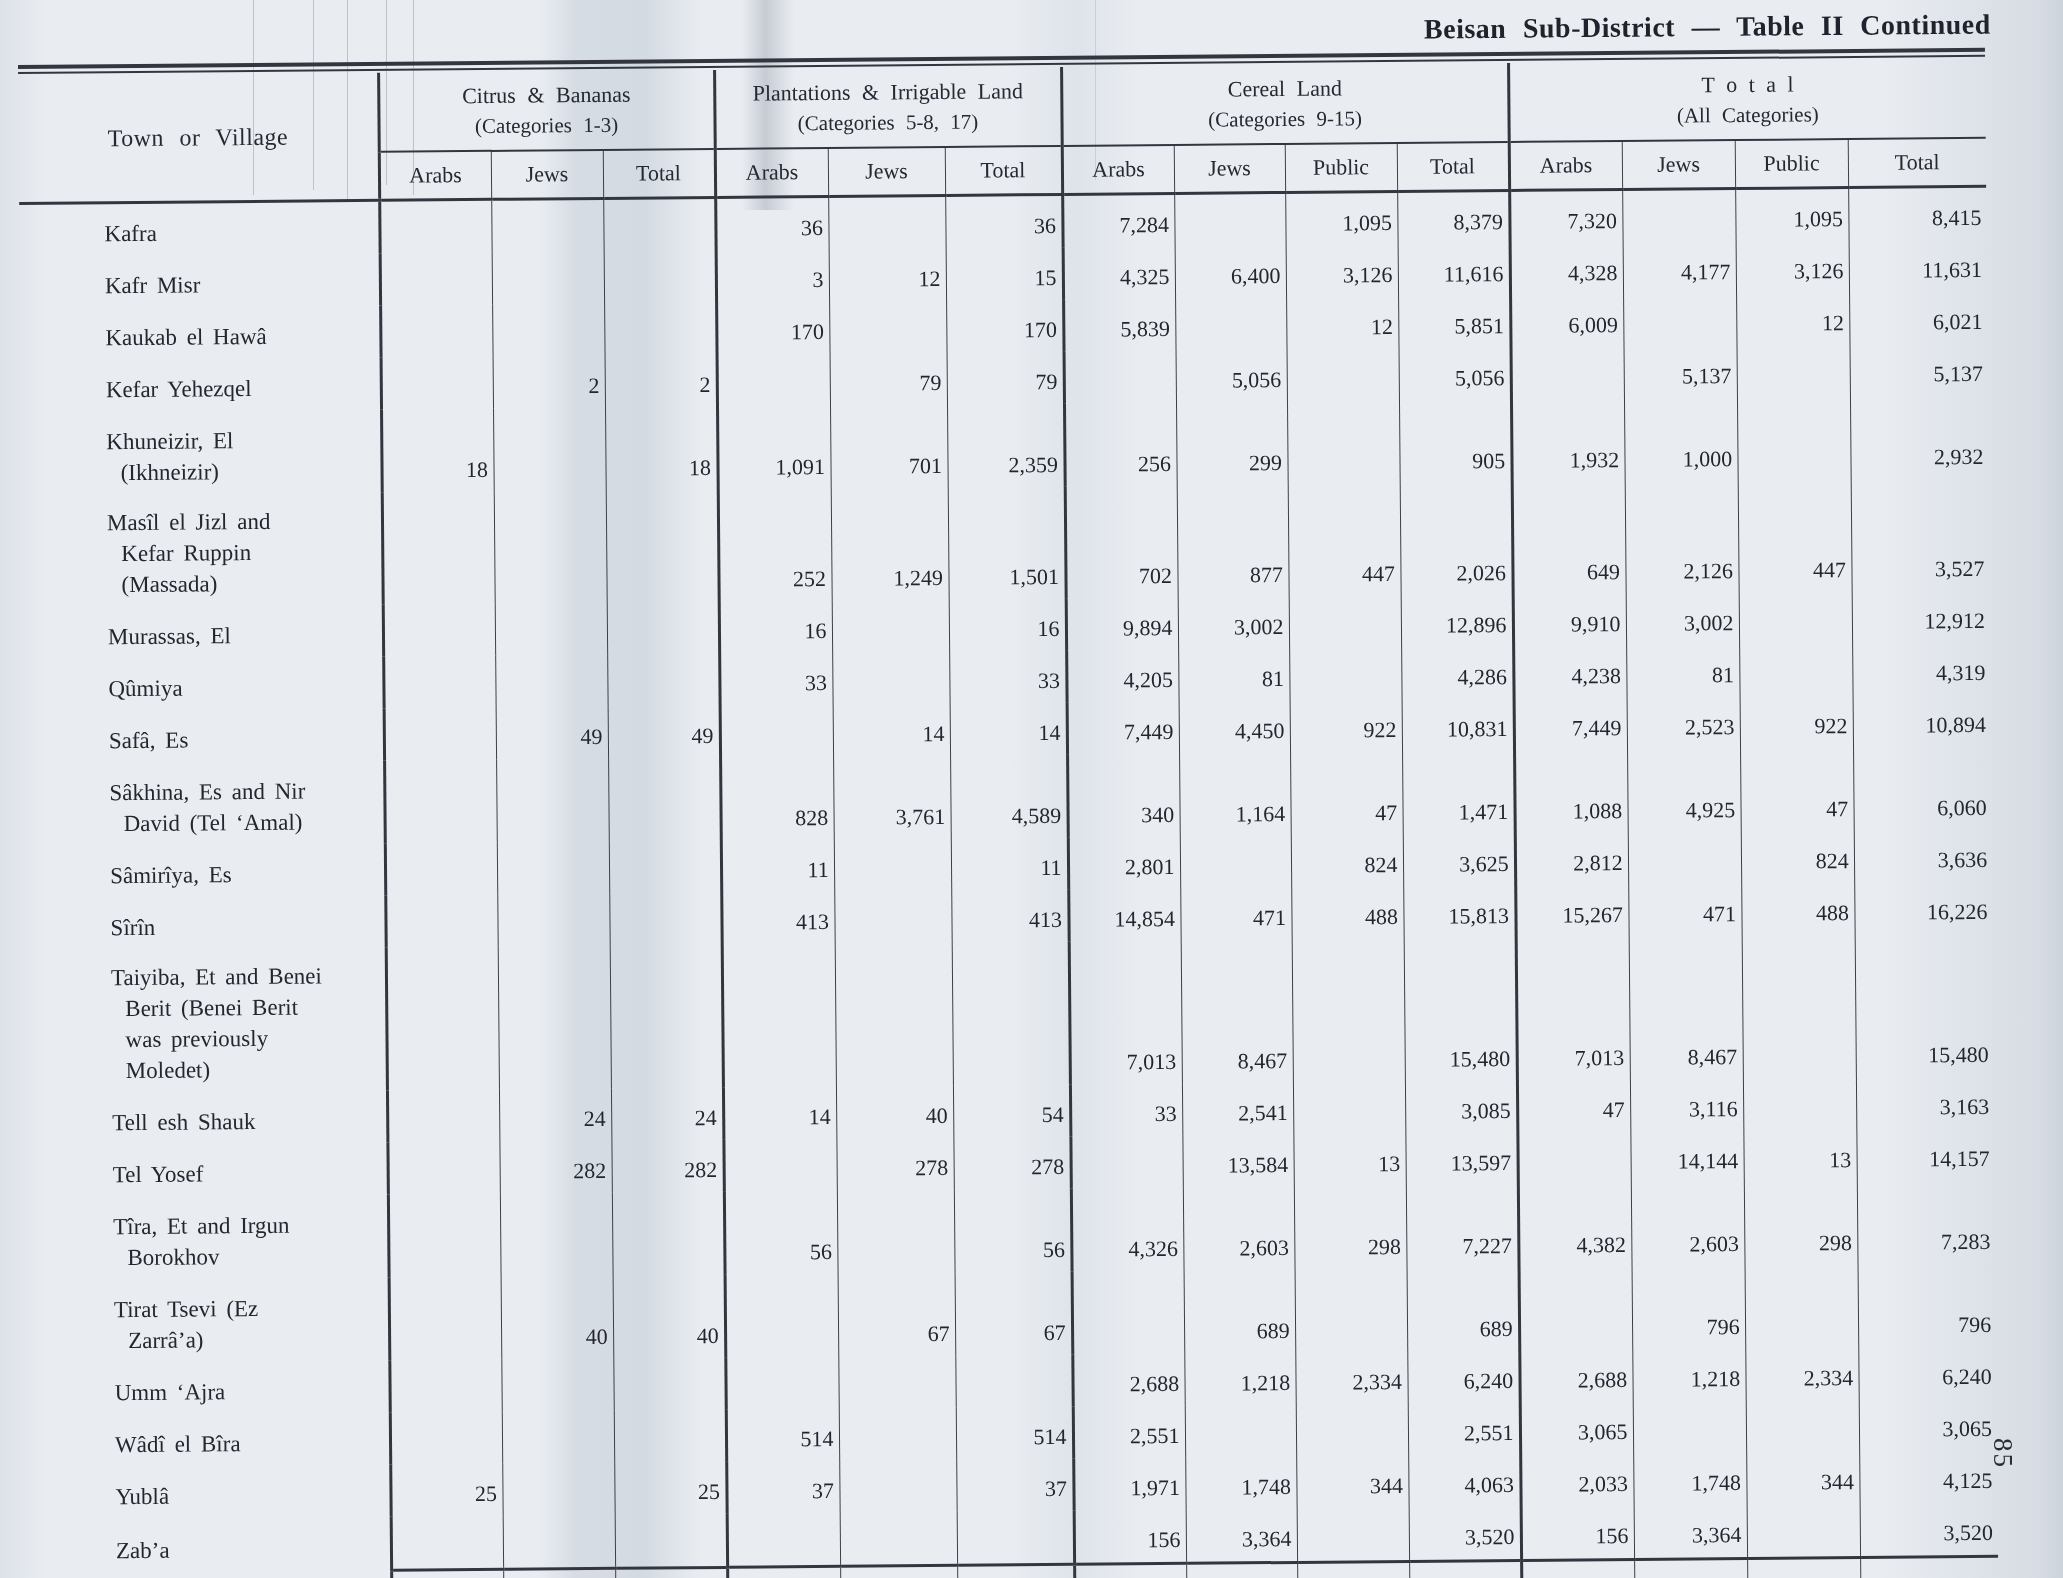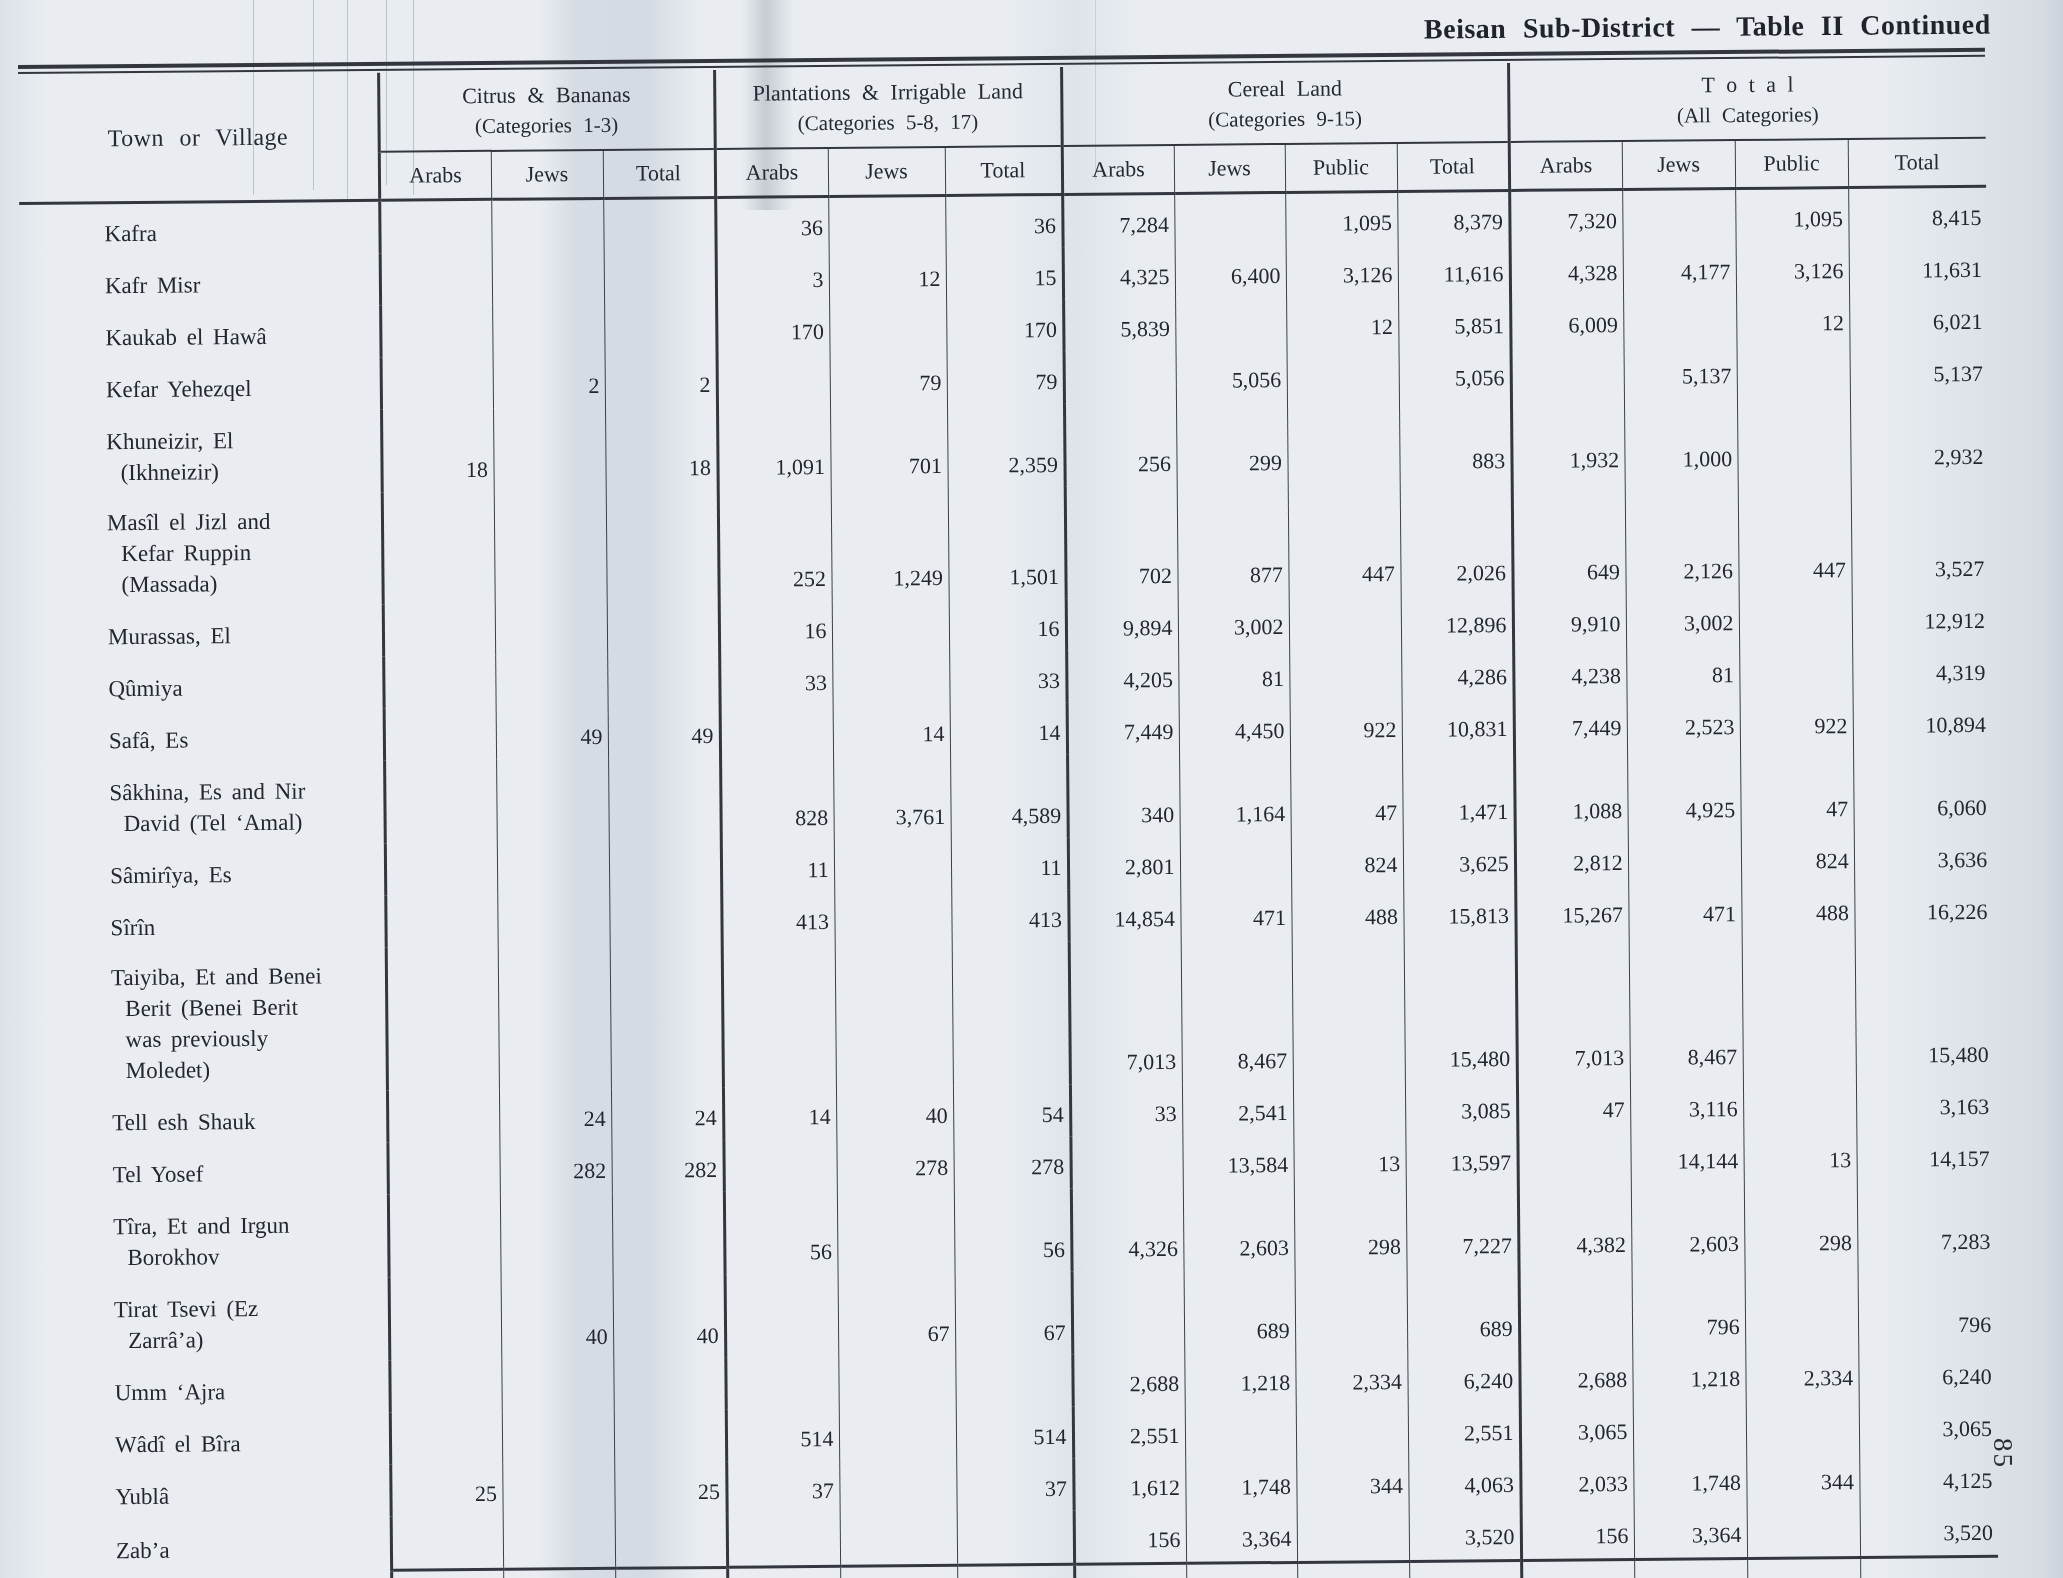--- a/index.html
+++ b/index.html
@@ -243,21 +243,21 @@
           </td>
           <td class="num hv">18</td>
           <td class="num tv"></td>
           <td class="num tv">18</td>
           <td class="num hv">1,091</td>
           <td class="num tv">701</td>
           <td class="num tv">2,359</td>
           <td class="num hv">256</td>
           <td class="num tv">299</td>
           <td class="num tv"></td>
-          <td class="num tv">883</td>
+          <td class="num tv">905</td>
           <td class="num hv">1,932</td>
           <td class="num tv">1,000</td>
           <td class="num tv"></td>
           <td class="num tv">2,932</td>
         </tr>
         <tr class="lines3">
           <td class="town">
             <span class="ln">Masîl el Jizl and</span>
             <span class="ln">Kefar Ruppin</span>
             <span class="ln">(Massada)</span>
@@ -533,21 +533,21 @@
         <tr class="lines1">
           <td class="town">
             <span class="ln">Yublâ</span>
           </td>
           <td class="num hv">25</td>
           <td class="num tv"></td>
           <td class="num tv">25</td>
           <td class="num hv">37</td>
           <td class="num tv"></td>
           <td class="num tv">37</td>
-          <td class="num hv">1,612</td>
+          <td class="num hv">1,971</td>
           <td class="num tv">1,748</td>
           <td class="num tv">344</td>
           <td class="num tv">4,063</td>
           <td class="num hv">2,033</td>
           <td class="num tv">1,748</td>
           <td class="num tv">344</td>
           <td class="num tv">4,125</td>
         </tr>
         <tr class="lines1">
           <td class="town">

